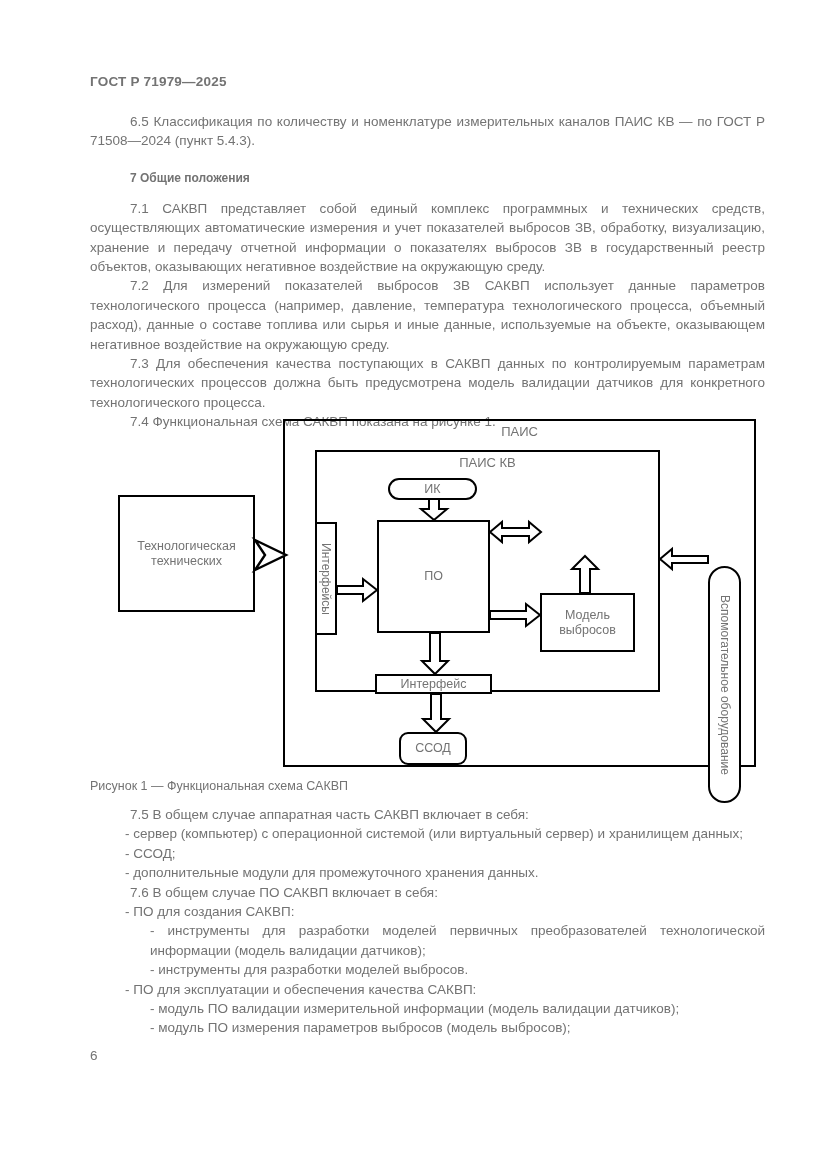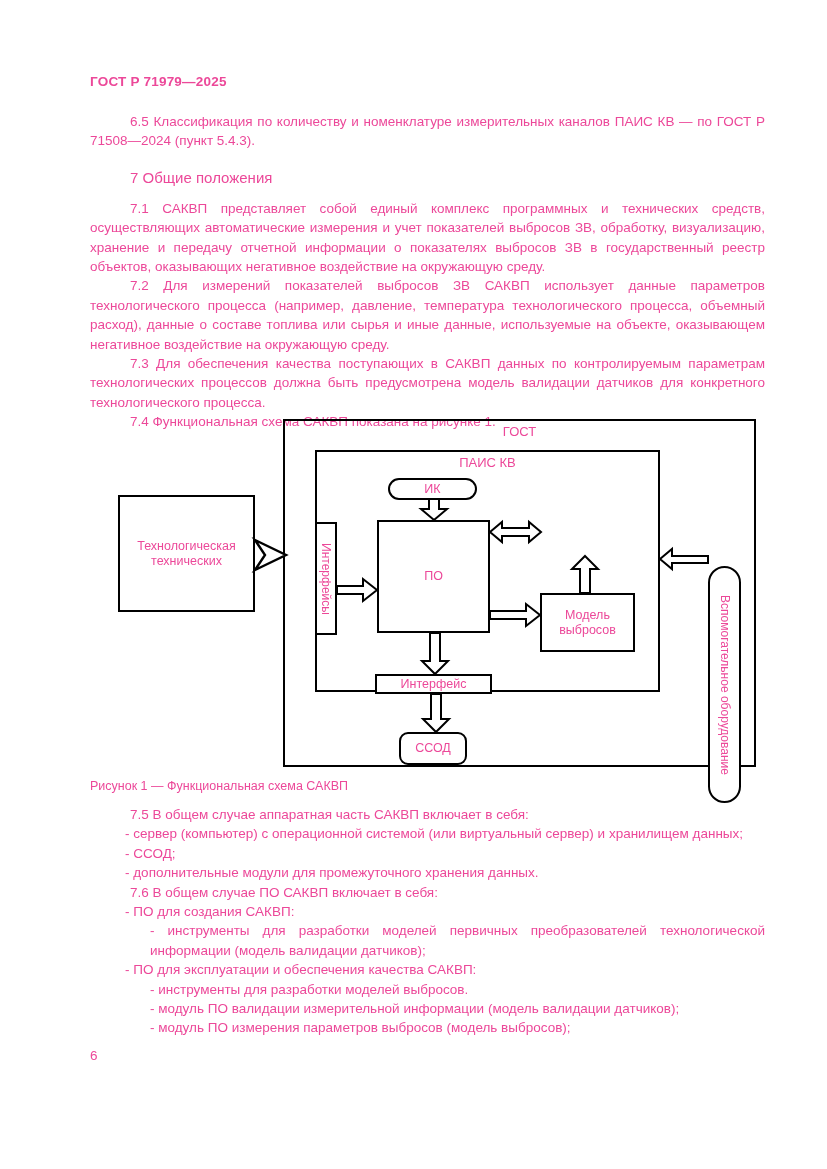--- a/index.html
+++ b/index.html
@@ -1,23 +1,23 @@
 <!DOCTYPE html>
 <html><head>
 <meta charset="utf-8">
 <style>
   html,body{margin:0;padding:0;background:#e8e8e8;}
   .page{position:relative;width:827px;height:1169px;background:#ffffff;margin:0 auto;
-        font-family:"Liberation Sans",sans-serif;color:#ec4899;overflow:hidden;}
+        font-family:"Liberation Sans",sans-serif;color:#737373;overflow:hidden;}
   .doc-header{position:absolute;left:90px;top:74px;font-size:13.5px;font-weight:bold;letter-spacing:.2px;}
   .flow{position:absolute;left:90px;width:675px;font-size:13.5px;line-height:19.4px;}
   .block1{top:112px;}
   .block2{top:805px;}
   .para{text-align:justify;text-indent:40px;margin:0;}
-  .h7{font-size:15px;font-weight:normal;text-indent:40px;margin:17px 0 11px 0;line-height:20px;}
+  .h7{font-size:12px;font-weight:bold;text-indent:40px;margin:17px 0 11px 0;line-height:20px;}
   .li{text-align:justify;margin:0;}
   .l1{padding-left:35px;}
   .l2{padding-left:60px;}
   .caption{position:absolute;left:90px;top:779px;width:675px;font-size:12.5px;}
   .page-num{position:absolute;left:90px;top:1048px;font-size:13.5px;}
 
   
   .dg{position:absolute;box-sizing:border-box;border:2px solid #000;background:#fff;
       display:flex;align-items:center;justify-content:center;text-align:center;
       font-size:12.5px;line-height:14.5px;}
@@ -40,21 +40,21 @@
   <div class="flow block1">
     <p class="para">6.5 Классификация по количеству и номенклатуре измерительных каналов ПАИС КВ — по ГОСТ Р 71508—2024 (пункт 5.4.3).</p>
     <p class="h7">7 Общие положения</p>
     <p class="para">7.1 САКВП представляет собой единый комплекс программных и технических средств, осуществляющих автоматические измерения и учет показателей выбросов ЗВ, обработку, визуализацию, хранение и передачу отчетной информации о показателях выбросов ЗВ в государственный реестр объектов, оказывающих негативное воздействие на окружающую среду.</p>
     <p class="para">7.2 Для измерений показателей выбросов ЗВ САКВП использует данные параметров технологического процесса (например, давление, температура технологического процесса, объемный расход), данные о составе топлива или сырья и иные данные, используемые на объекте, оказывающем негативное воздействие на окружающую среду.</p>
     <p class="para">7.3 Для обеспечения качества поступающих в САКВП данных по контролируемым параметрам технологических процессов должна быть предусмотрена модель валидации датчиков для конкретного технологического процесса.</p>
     <p class="para">7.4 Функциональная схема САКВП показана на рисунке 1.</p>
   </div>
 
   <div class="dg nofill" style="left:283px;top:419px;width:473px;height:348px;">
-    <div class="dg-toplabel">ГОСТ</div>
+    <div class="dg-toplabel">ПАИС</div>
   </div>
 
   <div class="dg nofill" style="left:315px;top:450px;width:345px;height:242px;">
     <div class="dg-toplabel">ПАИС КВ</div>
   </div>
 
   <div class="dg" style="left:118px;top:495px;width:137px;height:117px;padding:0 14px;">
     <span>Технологическая технических</span>
   </div>
 
@@ -118,21 +118,21 @@
   <div class="caption">Рисунок 1 — Функциональная схема САКВП</div>
 
   <div class="flow block2">
     <p class="para">7.5 В общем случае аппаратная часть САКВП включает в себя:</p>
     <div class="li l1">- сервер (компьютер) с операционной системой (или виртуальный сервер) и хранилищем данных;</div>
     <div class="li l1">- ССОД;</div>
     <div class="li l1">- дополнительные модули для промежуточного хранения данных.</div>
     <p class="para">7.6 В общем случае ПО САКВП включает в себя:</p>
     <div class="li l1">- ПО для создания САКВП:</div>
     <div class="li l2">- инструменты для разработки моделей первичных преобразователей технологической информации (модель валидации датчиков);</div>
+    <div class="li l2">- инструменты для разработки моделей выбросов.</div>
     <div class="li l1">- ПО для эксплуатации и обеспечения качества САКВП:</div>
-    <div class="li l2">- инструменты для разработки моделей выбросов.</div>
     <div class="li l2">- модуль ПО валидации измерительной информации (модель валидации датчиков);</div>
     <div class="li l2">- модуль ПО измерения параметров выбросов (модель выбросов);</div>
   </div>
 
   <div class="page-num">6</div>
 
 </div>
 
 </body></html>

